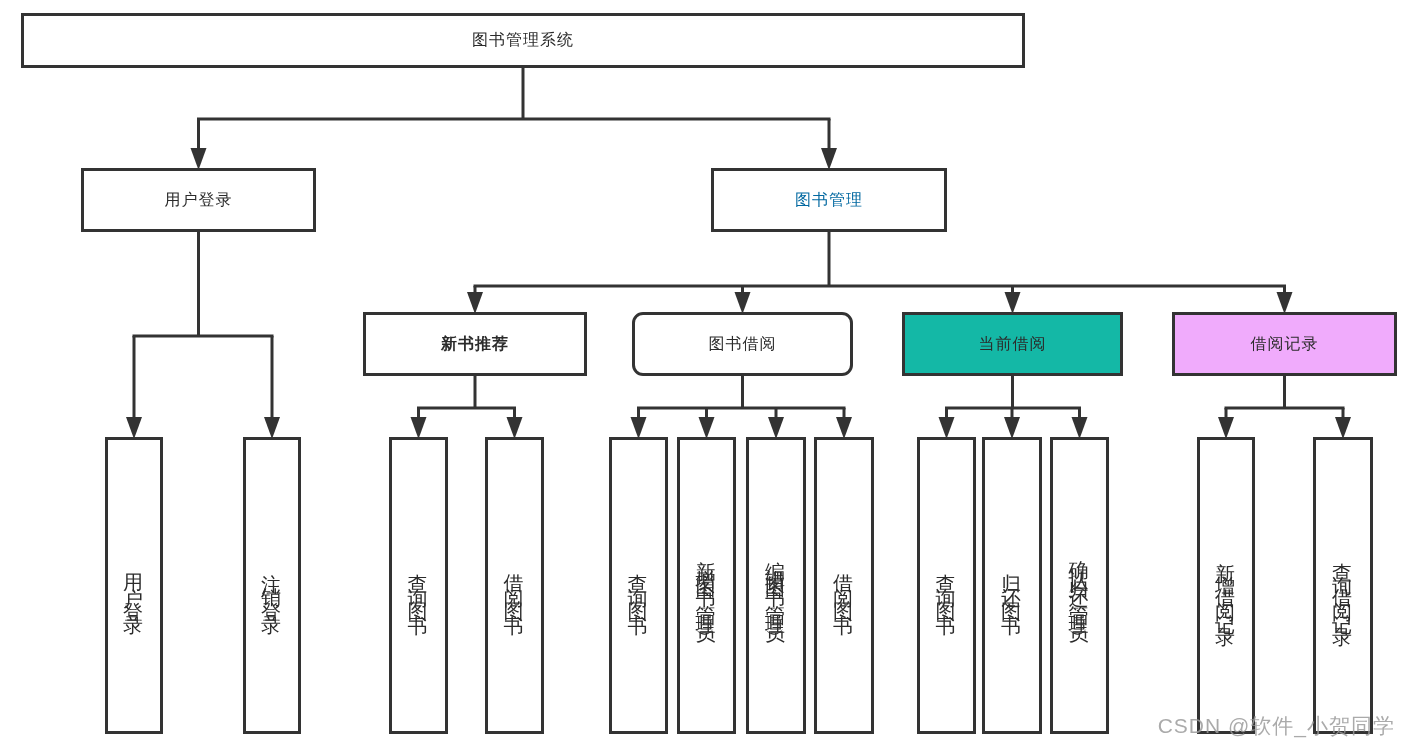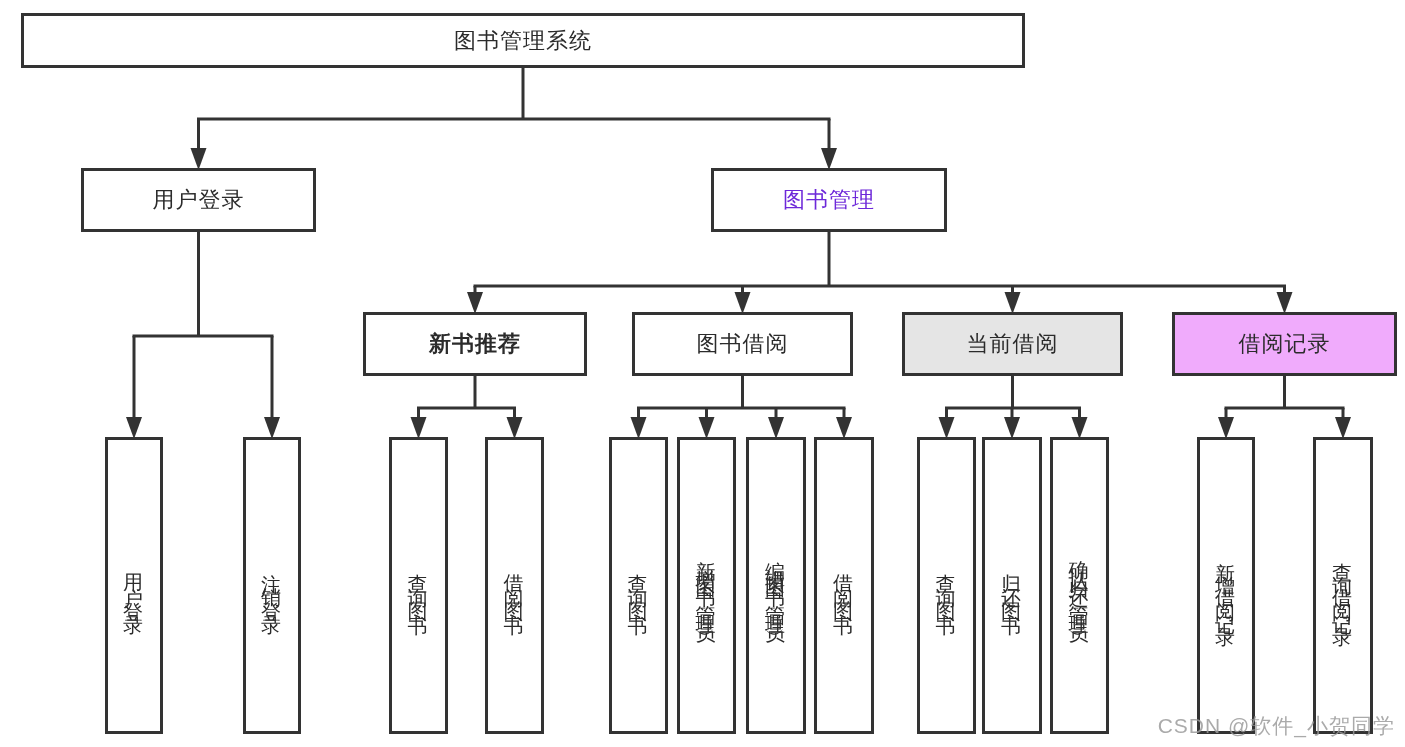--- a/index.html
+++ b/index.html
@@ -28,21 +28,21 @@
     border: 3px solid #333333;
     display: flex;
     align-items: center;
     justify-content: center;
   }
   .node-label {
     color: #2b2b2b;
     white-space: nowrap;
   }
   .node.horiz .node-label {
-    font-size: 22px;
+    font-size: 16px;
     letter-spacing: 1px;
   }
   .node.vert .node-label {
     writing-mode: vertical-rl;
     text-orientation: mixed;
     font-size: 20px;
   }
   #watermark {
     position: absolute;
     top: 712px;
@@ -112,29 +112,29 @@
       <polygon points="1343,439 1335,417 1351,417" fill="#333333"></polygon>
     </svg>
 
   <div class="node horiz" style="left: 21px; top: 13px; width: 1004px; height: 55px; border-color: rgb(51, 51, 51); background: rgb(255, 255, 255);">
       <span class="node-label" style="color: rgb(43, 43, 43);">图书管理系统</span>
     </div>
     <div class="node horiz" style="left: 81px; top: 168px; width: 235px; height: 64px; border-color: rgb(51, 51, 51); background: rgb(255, 255, 255);">
       <span class="node-label" style="color: rgb(43, 43, 43);">用户登录</span>
     </div>
     <div class="node horiz" style="left: 711px; top: 168px; width: 236px; height: 64px; border-color: rgb(51, 51, 51); background: rgb(255, 255, 255);">
-      <span class="node-label" style="color: #6d28d9;">图书管理</span>
+      <span class="node-label" style="color: #0369a1;">图书管理</span>
     </div>
     <div class="node horiz" style="left: 363px; top: 312px; width: 224px; height: 64px; border-color: rgb(51, 51, 51); background: rgb(255, 255, 255);">
       <span class="node-label" style="color: rgb(43, 43, 43); font-weight: bold;">新书推荐</span>
     </div>
-    <div class="node horiz" style="left: 632px; top: 312px; width: 221px; height: 64px; border-color: rgb(51, 51, 51); background: rgb(255, 255, 255);">
+    <div class="node horiz" style="left: 632px; top: 312px; width: 221px; height: 64px; border-color: rgb(51, 51, 51); background: rgb(255, 255, 255); border-radius: 11px;">
       <span class="node-label" style="color: rgb(43, 43, 43);">图书借阅</span>
     </div>
-    <div class="node horiz" style="left: 902px; top: 312px; width: 221px; height: 64px; border-color: rgb(51, 51, 51); background: #e5e5e5;">
+    <div class="node horiz" style="left: 902px; top: 312px; width: 221px; height: 64px; border-color: rgb(51, 51, 51); background: #14b8a6;">
       <span class="node-label" style="color: rgb(43, 43, 43);">当前借阅</span>
     </div>
     <div class="node horiz" style="left: 1172px; top: 312px; width: 225px; height: 64px; border-color: rgb(51, 51, 51); background: #f0abfc;">
       <span class="node-label" style="color: rgb(43, 43, 43);">借阅记录</span>
     </div>
     <div class="node vert" style="left: 105px; top: 437px; width: 58px; height: 297px; border-color: rgb(51, 51, 51); background: rgb(255, 255, 255);">
       <span class="node-label" style="color: rgb(43, 43, 43); letter-spacing: 14px;">用户登录</span>
     </div>
     <div class="node vert" style="left: 243px; top: 437px; width: 58px; height: 297px; border-color: rgb(51, 51, 51); background: rgb(255, 255, 255);">
       <span class="node-label" style="color: rgb(43, 43, 43); letter-spacing: 14px;">注销登录</span>

